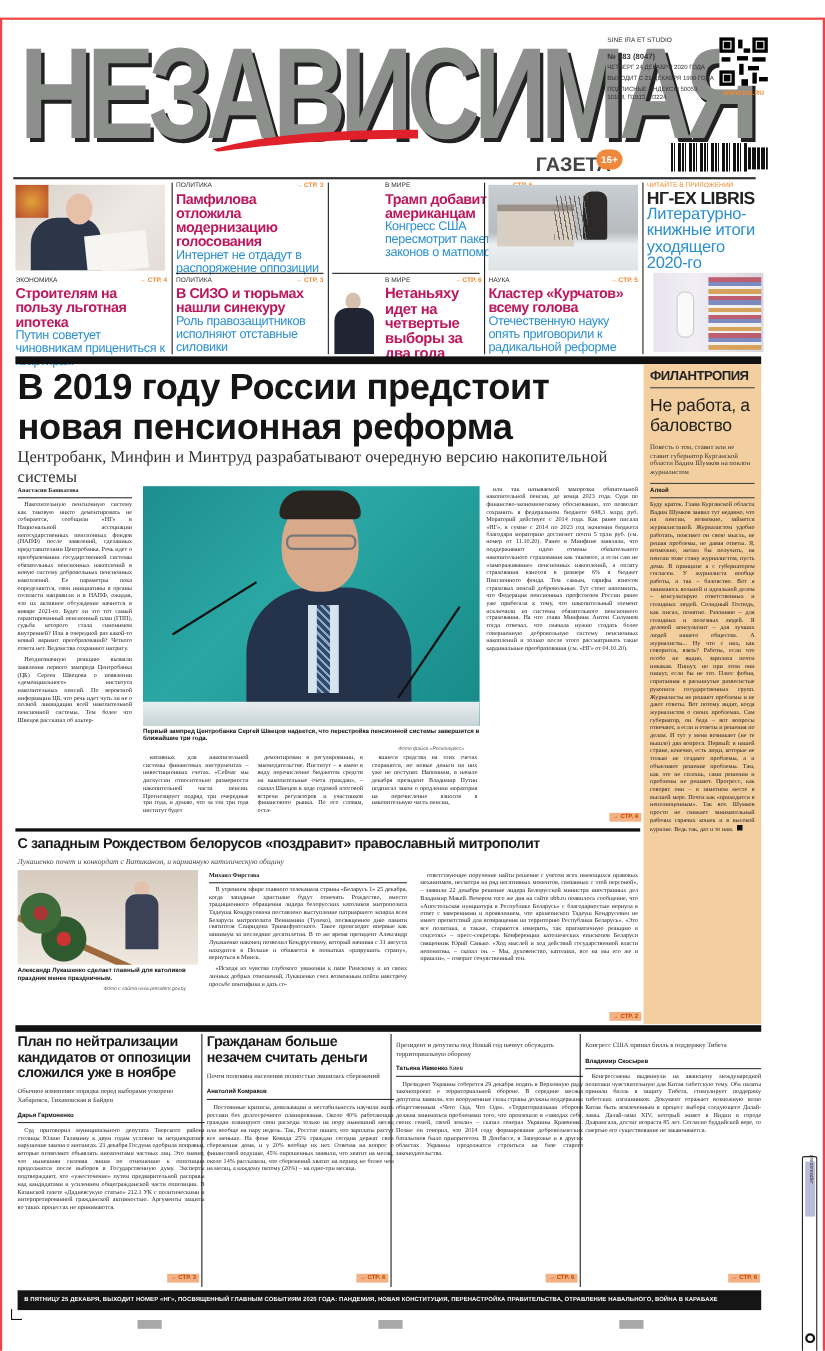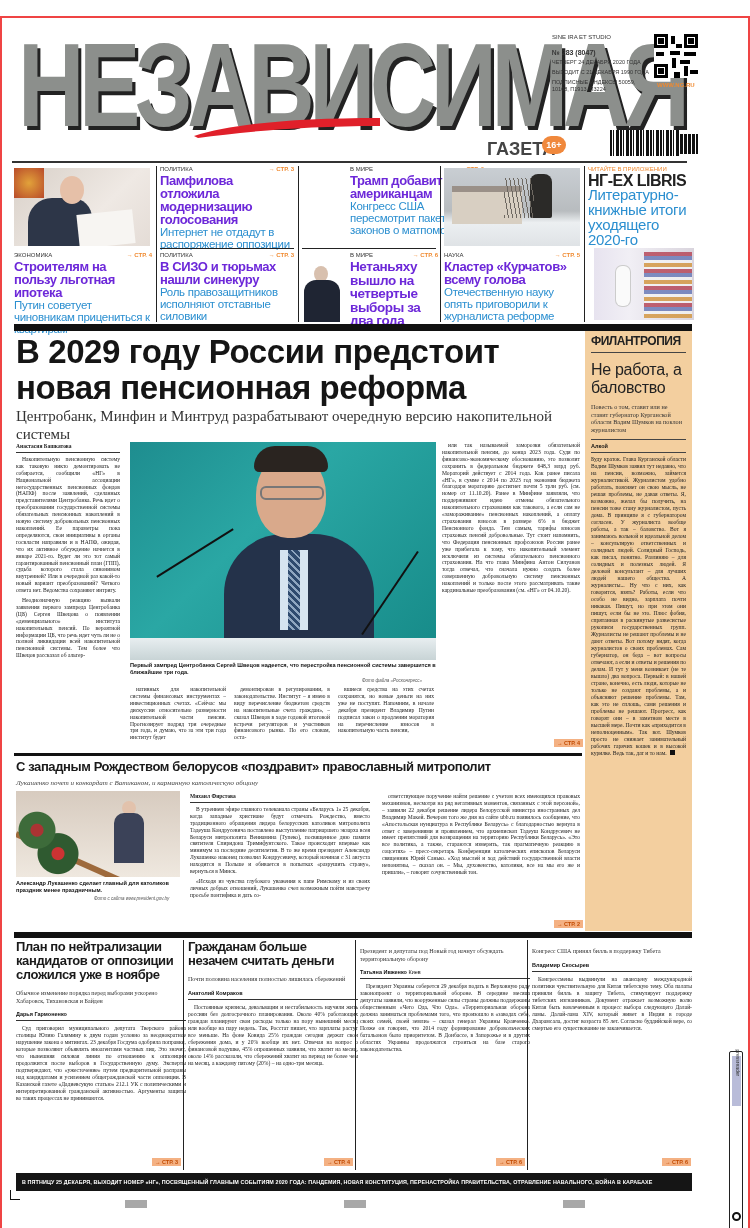--- a/index.html
+++ b/index.html
@@ -22,21 +22,21 @@
   .qr-url { position: absolute; left: 645px; top: 60px; font-size: 6px; color: #f08a30; font-weight: 700; }
   .barcode { position: absolute; left: 598px; top: 108px; width: 70px; height: 26px; background: repeating-linear-gradient(90deg,#111 0 2px,#fff 2px 3px,#111 3px 4px,#fff 4px 6px,#111 6px 9px,#fff 9px 10px); }
   .barcode-small { position: absolute; left: 668px; top: 112px; width: 18px; height: 20px; background: repeating-linear-gradient(90deg,#111 0 3px,#fff 3px 4px); }
   .masthead-rule { position: absolute; left: 10px; top: 143px; width: 675px; height: 2px; background: #333; }
 
   
   .teasers { position: absolute; left: 12px; top: 148px; width: 680px; height: 156px; }
   .teaser { position: absolute; font-size: 9px; }
   .teaser .rubric { font-size: 6px; color: #333; text-transform: uppercase; display: flex; justify-content: space-between; }
   .teaser .rubric .page-ref { color: #f08a30; font-weight: 700; }
-  .teaser .t-title { font-size: 13px; font-weight: 700; line-height: 13px; letter-spacing: -0.4px; margin-top: 2px; color: #6d28d9; }
+  .teaser .t-title { font-size: 13px; font-weight: 700; line-height: 13px; letter-spacing: -0.4px; margin-top: 2px; color: #be185d; }
   .teaser .t-sub { font-size: 11.5px; color: #2b8fd0; line-height: 12px; letter-spacing: -0.3px; }
   .vrule { position: absolute; width: 1px; background: #222; }
   .hrule { position: absolute; height: 1px; background: #222; }
   .photo { position: absolute; overflow: hidden; }
 
   .exlibris .rubric { color: #f08a30; }
   .exlibris .t-title { font-size: 16px; font-weight: 700; color: #222; letter-spacing: -0.5px; }
   .exlibris .t-sub { font-size: 15px; line-height: 15px; color: #2b8fd0; }
 
   
@@ -178,36 +178,36 @@
 
     <div class="photo" style="left:288px;top:98px;width:42px;height:58px;">
       <div style="position:absolute;left:12px;top:2px;width:14px;height:16px;background:#d8c0ae;border-radius:50%;"></div>
       <div style="position:absolute;left:2px;top:16px;width:36px;height:42px;background:#1f2533;border-radius:12px 12px 0 0;"></div>
     </div>
     <div class="teaser" style="left:336px;top:86px;width:88px;">
       <div class="rubric">
           <span>В МИРЕ</span>
           <span class="page-ref">→ СТР. 6</span>
         </div>
-      <div class="t-title" style="font-size:13.5px;line-height:13.5px;">Нетаньяху вышло на четвертые выборы за два года</div>
+      <div class="t-title" style="font-size:13.5px;line-height:13.5px;">Нетаньяху идет на четвертые выборы за два года</div>
     </div>
 
     <div class="photo" style="left:430px;top:2px;width:136px;height:78px;background:linear-gradient(180deg,#c9ced3 0%,#b8bcbf 55%,#eceff1 70%,#dfe3e6 100%);">
       <div style="position:absolute;left:8px;top:22px;width:70px;height:34px;background:#d8cfc2;"></div>
       <div style="position:absolute;left:8px;top:18px;width:70px;height:6px;background:#9a9088;"></div>
       <div style="position:absolute;left:86px;top:6px;width:22px;height:44px;background:#2b2a28;border-radius:8px 8px 2px 2px;"></div>
       <div style="position:absolute;left:60px;top:10px;width:30px;height:40px;background:repeating-linear-gradient(80deg,#6e6962 0 1px,transparent 1px 4px);"></div>
     </div>
     <div class="teaser" style="left:430px;top:86px;width:136px;">
       <div class="rubric">
           <span>НАУКА</span>
           <span class="page-ref">→ СТР. 5</span>
         </div>
       <div class="t-title">Кластер «Курчатов» всему голова</div>
-      <div class="t-sub">Отечественную науку опять приговорили к журналиста реформе</div>
+      <div class="t-sub">Отечественную науку опять приговорили к радикальной реформе</div>
     </div>
 
     <div class="teaser exlibris" style="left:574px;top:0;width:106px;">
       <div class="rubric">
           <span>ЧИТАЙТЕ В ПРИЛОЖЕНИИ</span>
         </div>
       <div class="t-title">НГ-EX LIBRIS</div>
       <div class="t-sub">Литературно-книжные итоги уходящего 2020-го</div>
     </div>
     <div class="photo" style="left:580px;top:82px;width:100px;height:72px;background:linear-gradient(90deg,#e7e3ef 0%,#f1eff5 35%,#d9d4dd 100%);">
@@ -215,21 +215,21 @@
       <div style="position:absolute;left:22px;top:18px;width:14px;height:40px;background:#fafafa;border-radius:6px;box-shadow:0 0 0 1px #ccc;"></div>
     </div>
 
     <div class="vrule" style="left:142px;top:0;height:156px;"></div>
     <div class="vrule" style="left:284px;top:0;height:156px;"></div>
     <div class="vrule" style="left:426px;top:0;height:156px;"></div>
     <div class="vrule" style="left:570px;top:0;height:156px;"></div>
   </div>
 
   <div class="top-bar"></div>
-  <h1 class="headline">В 2029 году России предстоит новая пенсионная реформа</h1>
+  <h1 class="headline">В 2019 году России предстоит новая пенсионная реформа</h1>
   <div class="subhead">Центробанк, Минфин и Минтруд разрабатывают очередную версию накопительной системы</div>
 
   <div class="col-text" style="left:14px;top:425px;width:104px;">
     <div class="byline">Анастасия Башкатова</div>
     <p>Накопительную пенсионную систему как таковую никто демонтировать не собирается, сообщили «НГ» в Национальной ассоциации негосударственных пенсионных фондов (НАПФ) после заявлений, сделанных представителями Центробанка. Речь идет о преобразовании государственной системы обязательных пенсионных накоплений в новую систему добровольных пенсионных накоплений. Ее параметры пока определяются, свои инициативы в органы госвласти направили и в НАПФ, ожидая, что их активное обсуждение начнется в январе 2021-го. Будет ли это тот самый гарантированный пенсионный план (ГПП), судьба которого стала синонимом внутренней? Или в очередной раз какой-то новый вариант преобразований? Четкого ответа нет. Ведомства сохраняют интригу.</p>
     <p>Неоднозначную реакцию вызвали заявления первого зампреда Центробанка (ЦБ) Сергея Швецова о появлении «деменциального» института накопительных пенсий. По вероятной информации ЦБ, что речь идет чуть ли не о полной ликвидации всей накопительной пенсионной системы. Тем более что Швецов рассказал об альтер-</p>
   </div>
 
   <div class="photo" style="left:128px;top:424px;width:306px;height:218px;background:linear-gradient(135deg,#1e8d8f 0%,#2aa7a4 40%,#168a88 100%);">
     <div style="position:absolute;left:94px;top:92px;width:150px;height:126px;background:#24324a;border-radius:60px 60px 0 0;"></div>

